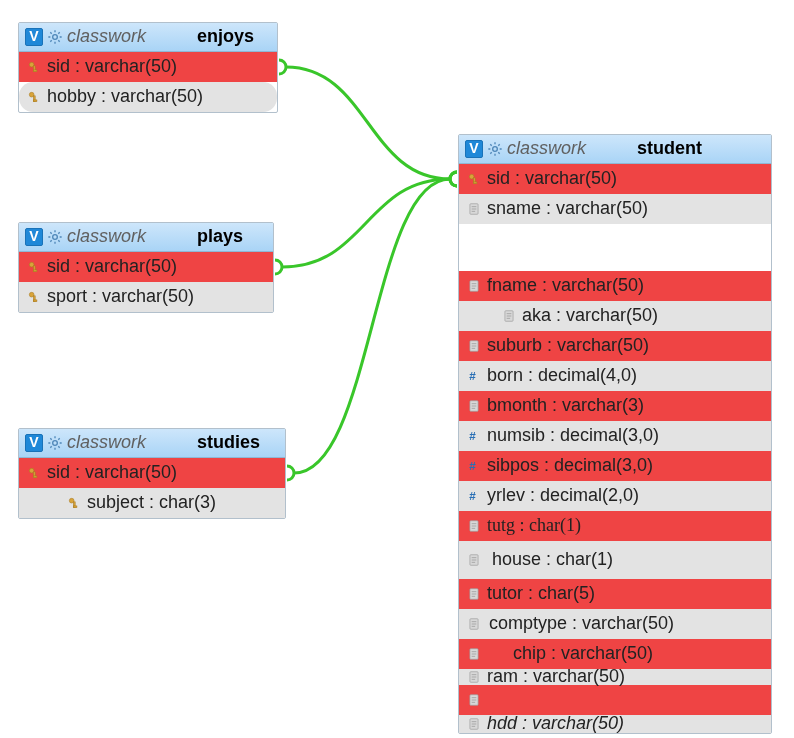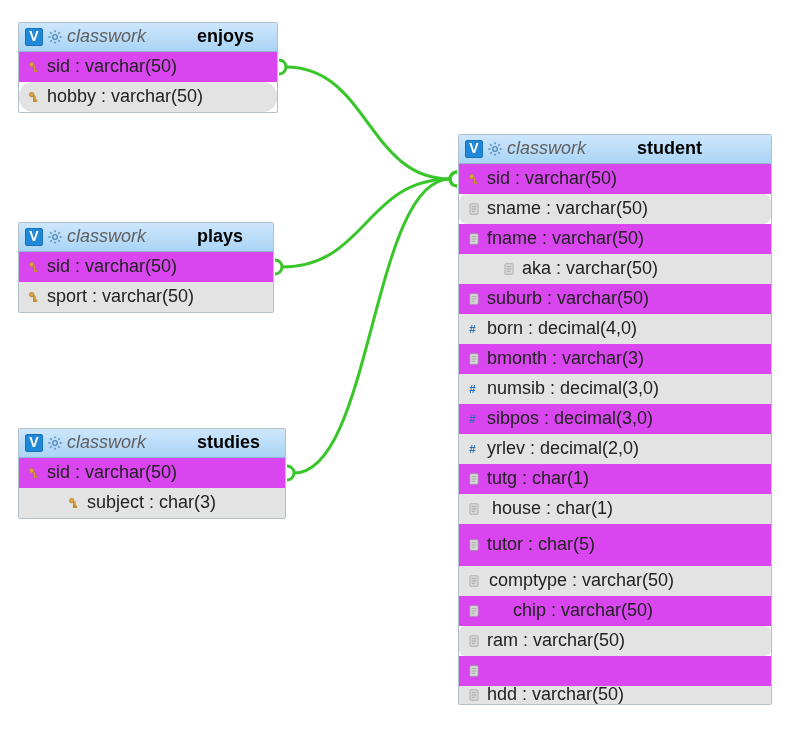--- a/index.html
+++ b/index.html
@@ -74,21 +74,21 @@
   }
   .gear-svg { width: 16px; height: 16px; }
   .col-row {
     display: flex;
     align-items: center;
     gap: 6px;
     padding: 4px 8px;
     white-space: nowrap;
     color: #222;
   }
-  .col-row.stripe-even { background: #d946ef; }
+  .col-row.stripe-even { background: #ef4444; }
   .col-row.stripe-odd  { background: #e3e3e3; }
   .col-icon {
     display: inline-flex;
     width: 14px; height: 14px;
     align-items: center;
     justify-content: center;
     flex: none;
   }
   .col-icon svg { width: 14px; height: 14px; }
 </style>
@@ -256,36 +256,36 @@
             <svg viewBox="0 0 24 24">
               <g fill="#d9a43a" stroke="#a87a1f" stroke-width="1">
                 <circle cx="8" cy="8" r="4"></circle>
                 <rect x="11" y="10" width="3" height="10"></rect>
                 <rect x="11" y="17" width="6" height="3"></rect>
               </g>
             </svg>
           </span>
           <span>sid : varchar(50)</span>
         </div>
-        <div class="col-row stripe-odd" style="height: 30px; border-radius: 8px;">
+        <div class="col-row stripe-odd" style="height: 30px;">
           <span class="col-icon">
             <svg viewBox="0 0 24 24">
               <g fill="#d8d8d8" stroke="#9d9d9d" stroke-width="1.2">
                 <rect x="5" y="3" width="14" height="18" rx="1.5"></rect>
               </g>
               <g stroke="#9d9d9d" stroke-width="1.4">
                 <line x1="8" y1="8" x2="16" y2="8"></line>
                 <line x1="8" y1="12" x2="16" y2="12"></line>
                 <line x1="8" y1="16" x2="14" y2="16"></line>
               </g>
             </svg>
           </span>
           <span>sname : varchar(50)</span>
         </div>
-        <div class="col-row stripe-even" style="height: 30px;">
+        <div class="col-row stripe-even" style="height: 30px; margin-top: 47px;">
           <span class="col-icon">
             <svg viewBox="0 0 24 24">
               <g fill="#d8d8d8" stroke="#9d9d9d" stroke-width="1.2">
                 <rect x="5" y="3" width="14" height="18" rx="1.5"></rect>
               </g>
               <g stroke="#9d9d9d" stroke-width="1.4">
                 <line x1="8" y1="8" x2="16" y2="8"></line>
                 <line x1="8" y1="12" x2="16" y2="12"></line>
                 <line x1="8" y1="16" x2="14" y2="16"></line>
               </g>
@@ -363,51 +363,51 @@
           <span>sibpos : decimal(3,0)</span>
         </div>
         <div class="col-row stripe-odd" style="height: 30px;">
           <span class="col-icon">
             <svg viewBox="0 0 24 24">
               <text x="4" y="19" font-size="20" font-family="Arial" fill="#2a6fb5" font-weight="bold">#</text>
             </svg>
           </span>
           <span>yrlev : decimal(2,0)</span>
         </div>
-        <div class="col-row stripe-even" style="height: 30px;">
+        <div class="col-row stripe-even" style="height: 30px; font-family: Liberation Serif, serif;">
           <span class="col-icon">
             <svg viewBox="0 0 24 24">
               <g fill="#d8d8d8" stroke="#9d9d9d" stroke-width="1.2">
                 <rect x="5" y="3" width="14" height="18" rx="1.5"></rect>
               </g>
               <g stroke="#9d9d9d" stroke-width="1.4">
                 <line x1="8" y1="8" x2="16" y2="8"></line>
                 <line x1="8" y1="12" x2="16" y2="12"></line>
                 <line x1="8" y1="16" x2="14" y2="16"></line>
               </g>
             </svg>
           </span>
           <span>tutg : char(1)</span>
         </div>
-        <div class="col-row stripe-odd" style="height: 30px; gap: 11px;">
+        <div class="col-row stripe-odd" style="height: 38px; gap: 11px;">
           <span class="col-icon">
             <svg viewBox="0 0 24 24">
               <g fill="#d8d8d8" stroke="#9d9d9d" stroke-width="1.2">
                 <rect x="5" y="3" width="14" height="18" rx="1.5"></rect>
               </g>
               <g stroke="#9d9d9d" stroke-width="1.4">
                 <line x1="8" y1="8" x2="16" y2="8"></line>
                 <line x1="8" y1="12" x2="16" y2="12"></line>
                 <line x1="8" y1="16" x2="14" y2="16"></line>
               </g>
             </svg>
           </span>
           <span>house : char(1)</span>
         </div>
-        <div class="col-row stripe-even" style="height: 42px;">
+        <div class="col-row stripe-even" style="height: 30px;">
           <span class="col-icon">
             <svg viewBox="0 0 24 24">
               <g fill="#d8d8d8" stroke="#9d9d9d" stroke-width="1.2">
                 <rect x="5" y="3" width="14" height="18" rx="1.5"></rect>
               </g>
               <g stroke="#9d9d9d" stroke-width="1.4">
                 <line x1="8" y1="8" x2="16" y2="8"></line>
                 <line x1="8" y1="12" x2="16" y2="12"></line>
                 <line x1="8" y1="16" x2="14" y2="16"></line>
               </g>
@@ -438,21 +438,21 @@
               </g>
               <g stroke="#9d9d9d" stroke-width="1.4">
                 <line x1="8" y1="8" x2="16" y2="8"></line>
                 <line x1="8" y1="12" x2="16" y2="12"></line>
                 <line x1="8" y1="16" x2="14" y2="16"></line>
               </g>
             </svg>
           </span>
           <span>chip : varchar(50)</span>
         </div>
-        <div class="col-row stripe-odd" style="height: 30px; border-radius: 6px;">
+        <div class="col-row stripe-odd" style="height: 16px;">
           <span class="col-icon">
             <svg viewBox="0 0 24 24">
               <g fill="#d8d8d8" stroke="#9d9d9d" stroke-width="1.2">
                 <rect x="5" y="3" width="14" height="18" rx="1.5"></rect>
               </g>
               <g stroke="#9d9d9d" stroke-width="1.4">
                 <line x1="8" y1="8" x2="16" y2="8"></line>
                 <line x1="8" y1="12" x2="16" y2="12"></line>
                 <line x1="8" y1="16" x2="14" y2="16"></line>
               </g>
@@ -467,21 +467,21 @@
                 <rect x="5" y="3" width="14" height="18" rx="1.5"></rect>
               </g>
               <g stroke="#9d9d9d" stroke-width="1.4">
                 <line x1="8" y1="8" x2="16" y2="8"></line>
                 <line x1="8" y1="12" x2="16" y2="12"></line>
                 <line x1="8" y1="16" x2="14" y2="16"></line>
               </g>
             </svg>
           </span>
         </div>
-        <div class="col-row stripe-odd" style="height: 18px;">
+        <div class="col-row stripe-odd" style="height: 18px; font-style: italic;">
           <span class="col-icon">
             <svg viewBox="0 0 24 24">
               <g fill="#d8d8d8" stroke="#9d9d9d" stroke-width="1.2">
                 <rect x="5" y="3" width="14" height="18" rx="1.5"></rect>
               </g>
               <g stroke="#9d9d9d" stroke-width="1.4">
                 <line x1="8" y1="8" x2="16" y2="8"></line>
                 <line x1="8" y1="12" x2="16" y2="12"></line>
                 <line x1="8" y1="16" x2="14" y2="16"></line>
               </g>

